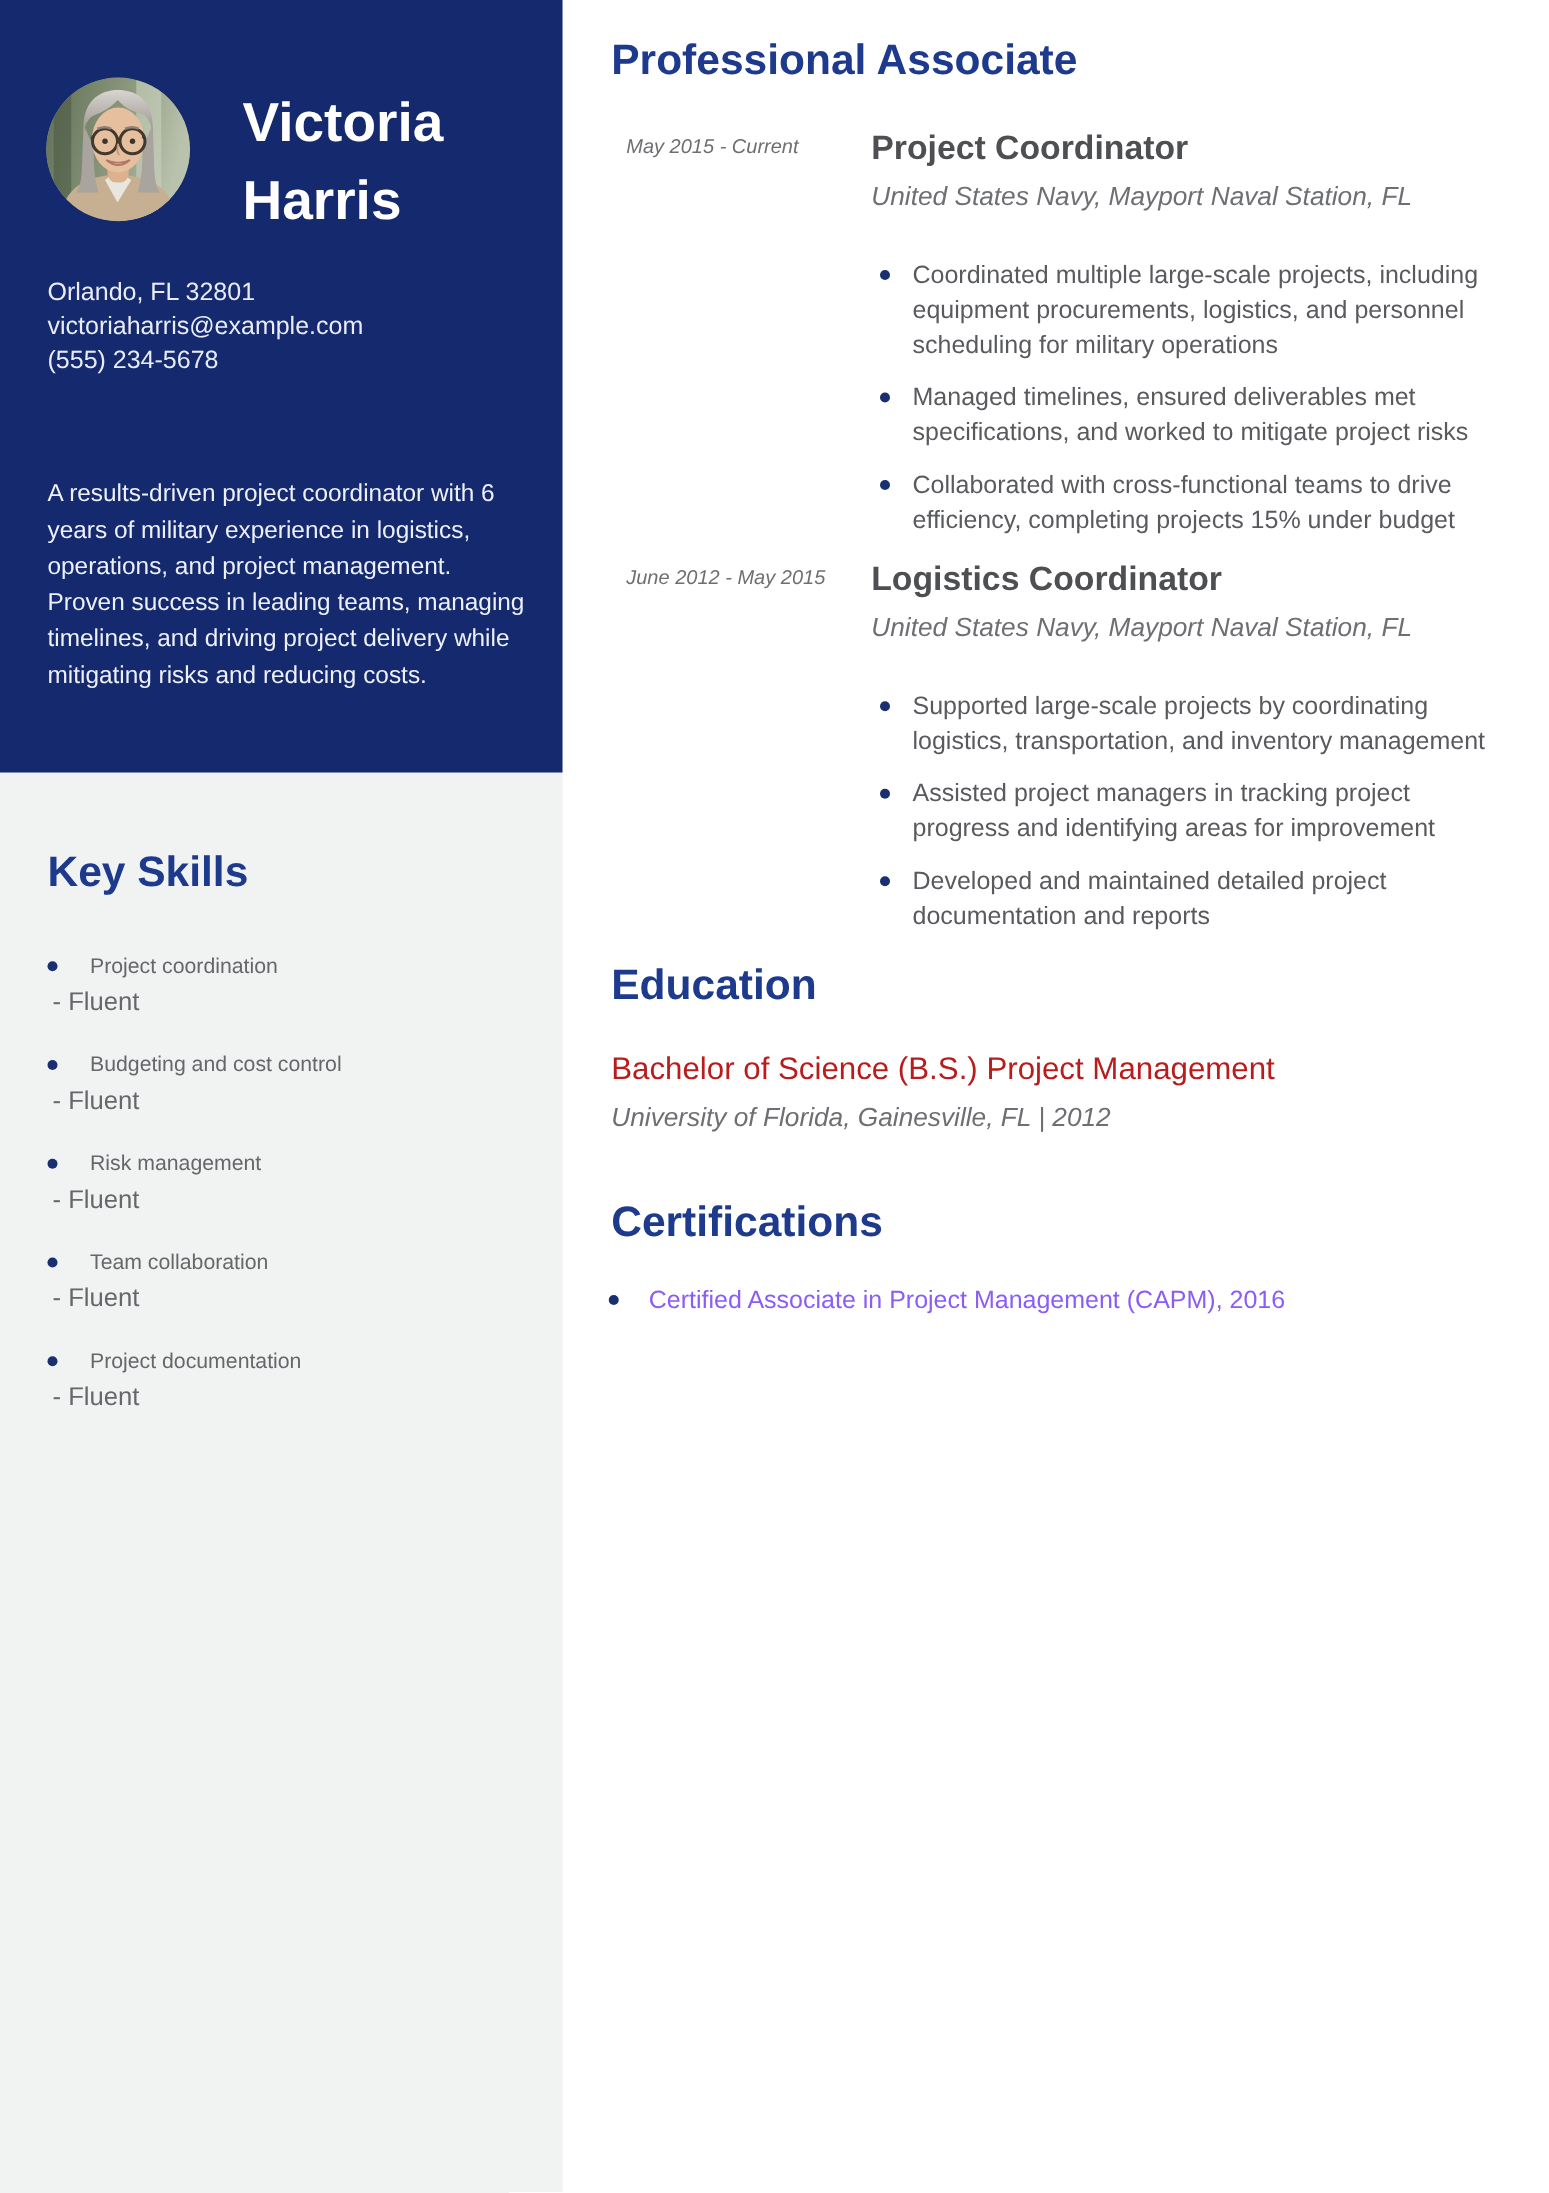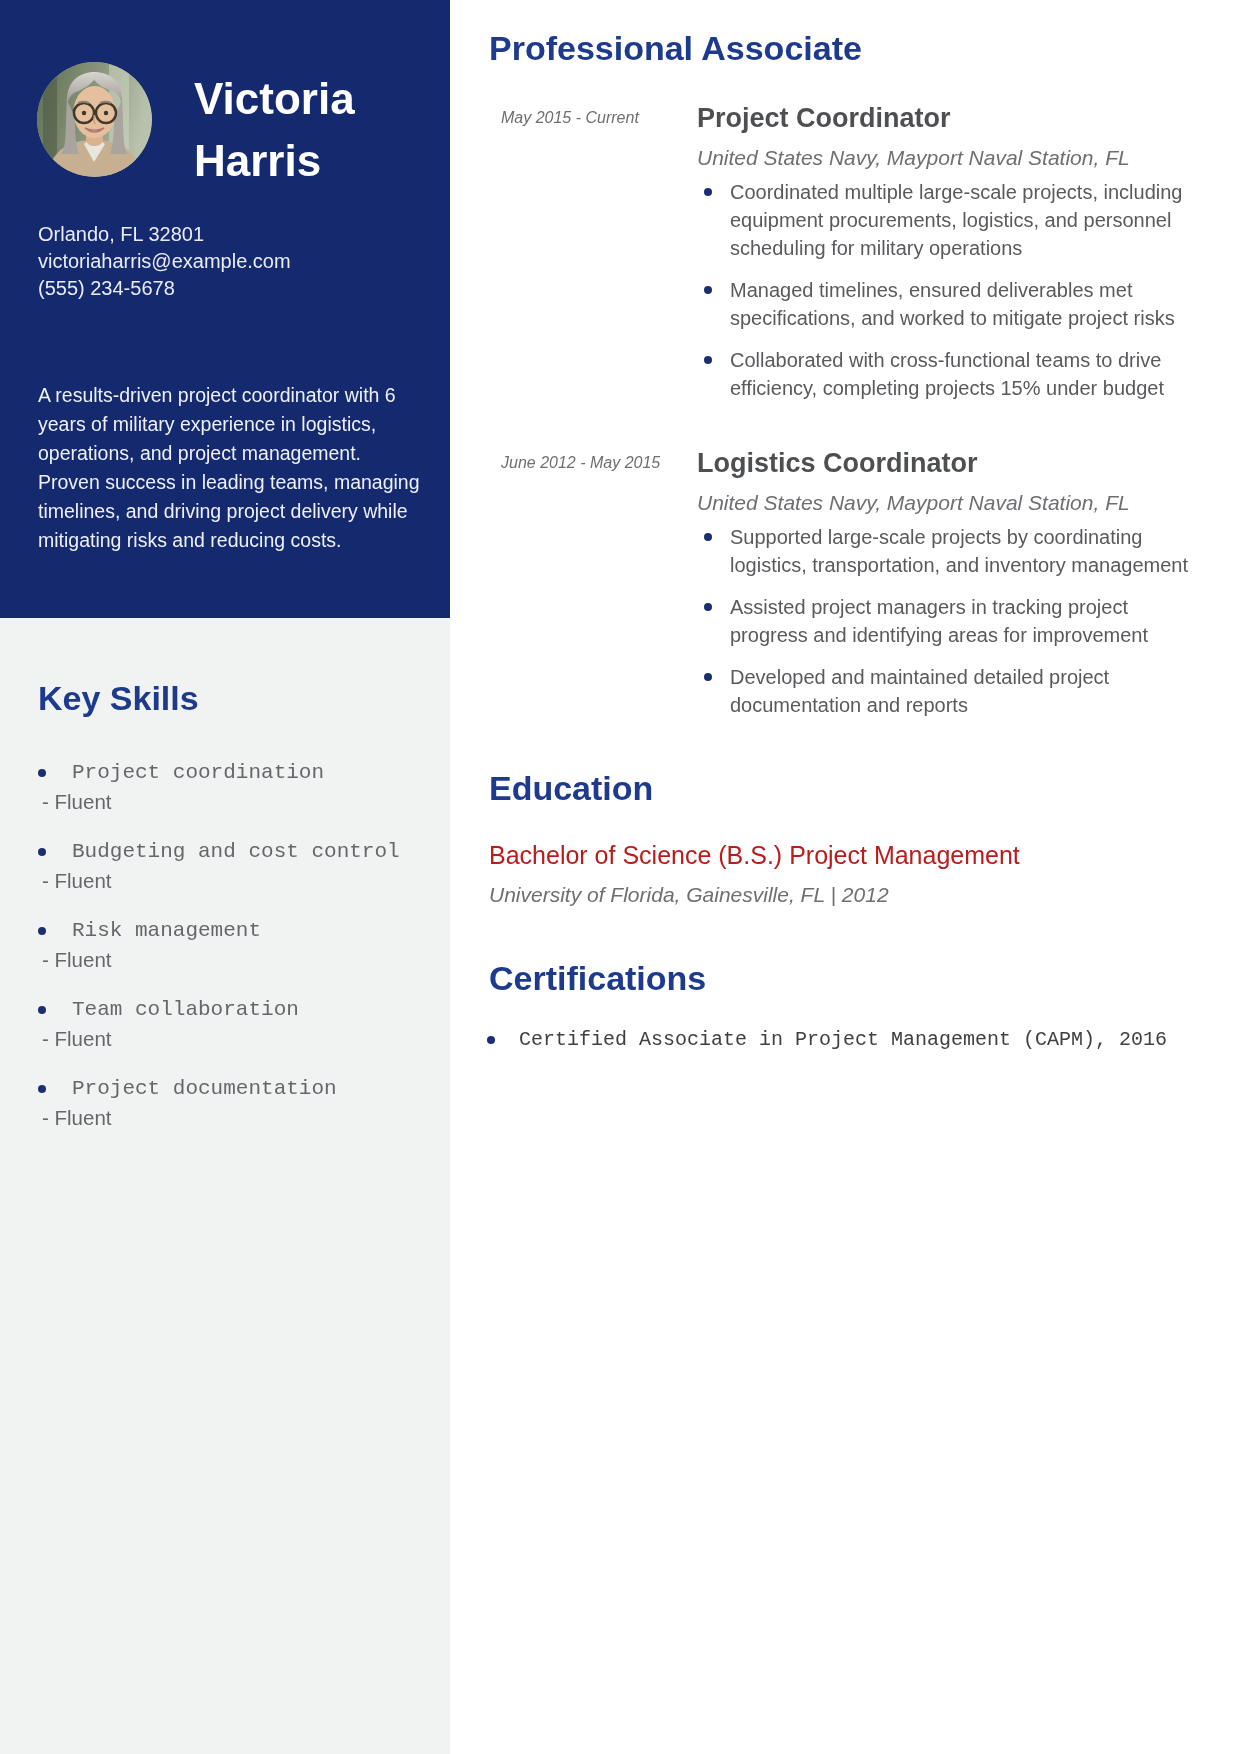--- a/index.html
+++ b/index.html
@@ -30,21 +30,21 @@
     font-size:19.5px;line-height:29px;color:#EDF0F7;
   }
   .skills-heading{
     position:absolute;left:38px;top:676px;
     font-size:34px;line-height:44px;font-weight:700;color:#1D3A8C;
   }
   .skills-list{position:absolute;left:38px;top:758px;width:380px;}
   .skill-item{margin-bottom:21px;}
   .skill-name{
     position:relative;padding-left:34px;
-    font-size:21px;line-height:29px;color:#66676B;font-family:Liberation Mono, monospace;
+    font-size:17px;line-height:29px;color:#66676B;
   }
   .skill-name .dot{top:11px;}
   .skill-level{
     margin-left:4px;font-size:20.5px;line-height:29px;color:#66676B;
   }
   .dot{
     position:absolute;left:0;width:8px;height:8px;border-radius:50%;
     background:#1A2F70;
   }
   
@@ -63,37 +63,37 @@
   .job-2{top:447px;}
   .job-dates{
     width:160px;font-size:16px;line-height:31px;font-style:italic;color:#6E6F73;
   }
   .job-title{
     font-size:27px;line-height:33px;font-weight:700;color:#4E4F52;
   }
   .job-company{
     margin-top:8px;font-size:21px;line-height:29px;font-style:italic;color:#6E6F73;
   }
-  .job-bullets{margin-top:6px;}
+  .job-bullets{margin-top:34px;}
   .bullet{
     position:relative;padding-left:33px;margin-bottom:14px;
     font-size:20px;line-height:28px;color:#595A5E;max-width:460px;
   }
   .bullet .dot{left:7px;top:10px;}
   .edu-degree{
     position:absolute;left:489px;top:840px;width:700px;
     font-size:25px;line-height:30px;color:#b91c1c;
   }
   .edu-school{
     position:absolute;left:489px;top:880px;width:700px;
     font-size:21px;line-height:29px;font-style:italic;color:#6E6F73;
   }
   .cert-item{
     position:absolute;left:489px;top:1026px;width:700px;
-    padding-left:30px;font-size:20px;line-height:28px;color:#404040;font-family:Liberation Mono, monospace;
+    padding-left:30px;font-size:20px;line-height:28px;color:#8b5cf6;
   }
   .cert-item .dot{left:-2px;top:10px;}
 </style>
 </head>
 <body>
 
 <div class="page">
 
   <div class="sidebar-gray"></div>
   <div class="sidebar-blue"></div>

